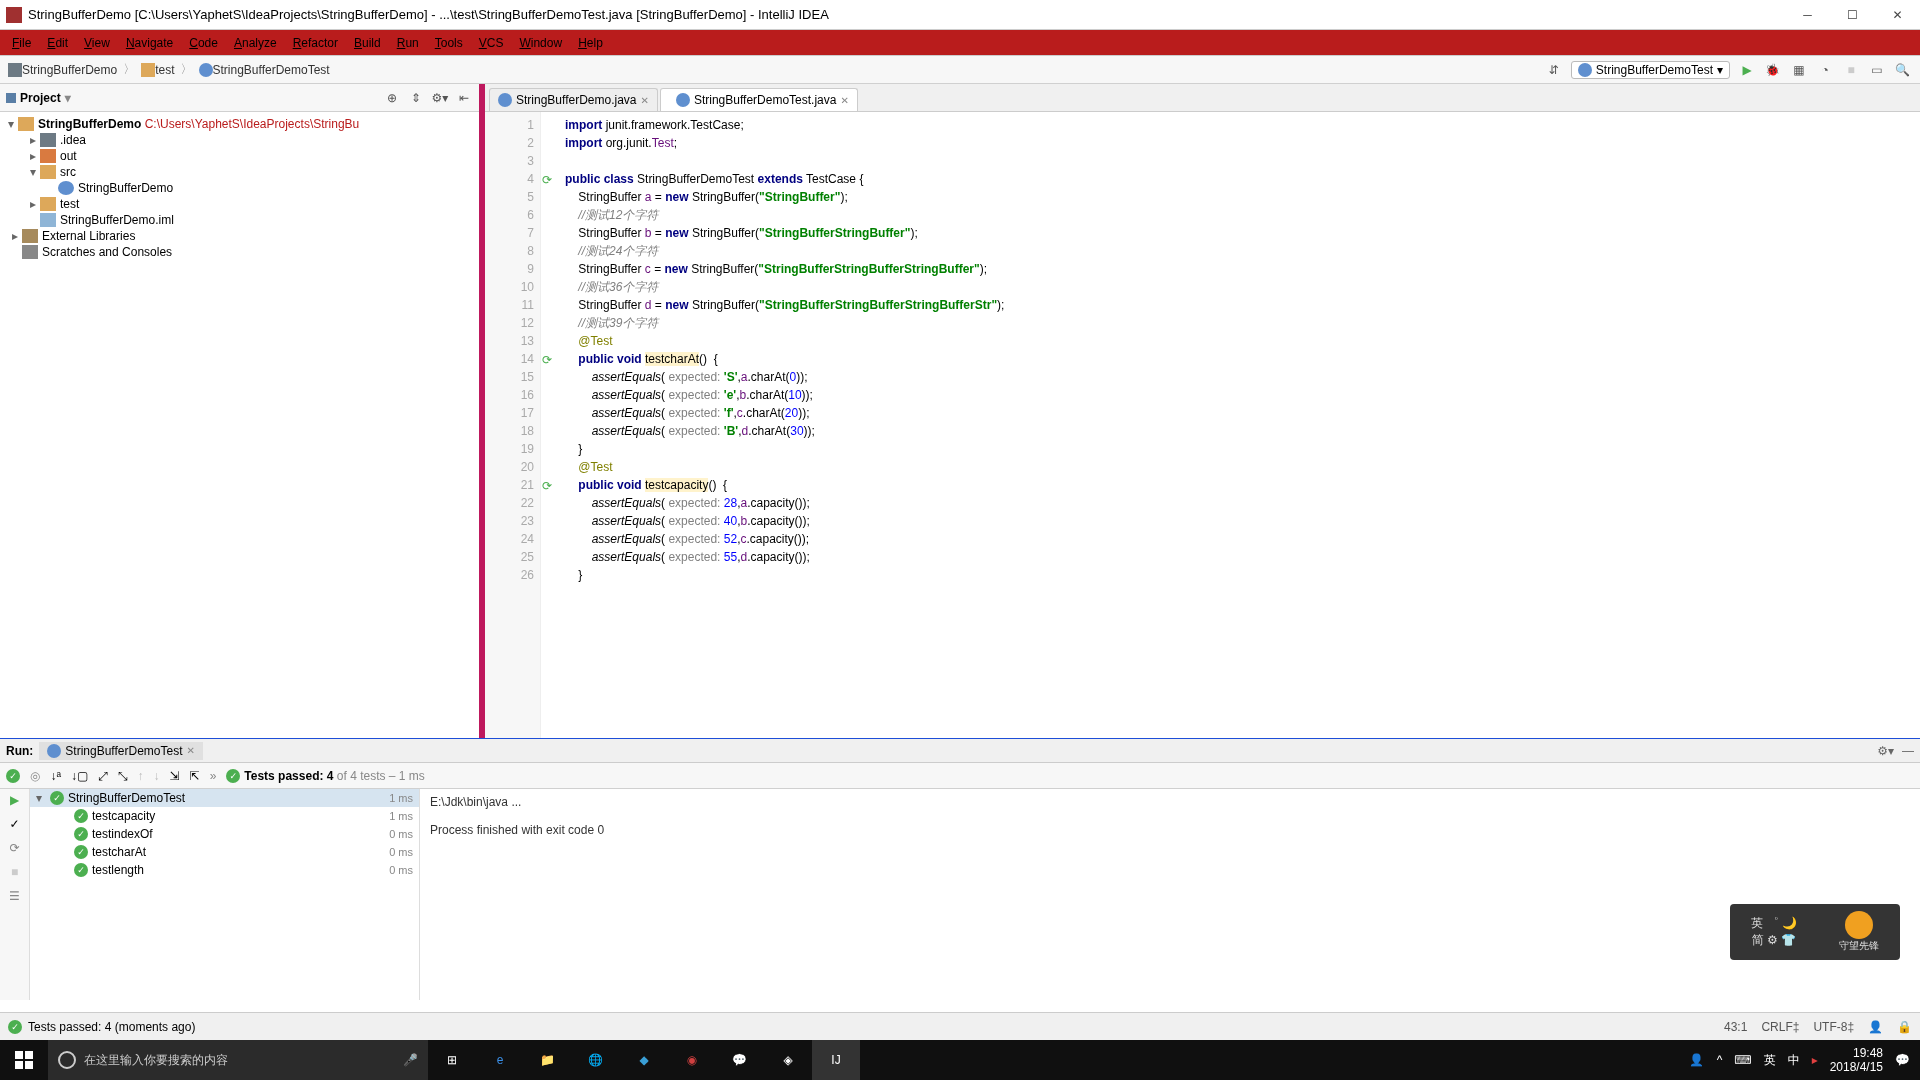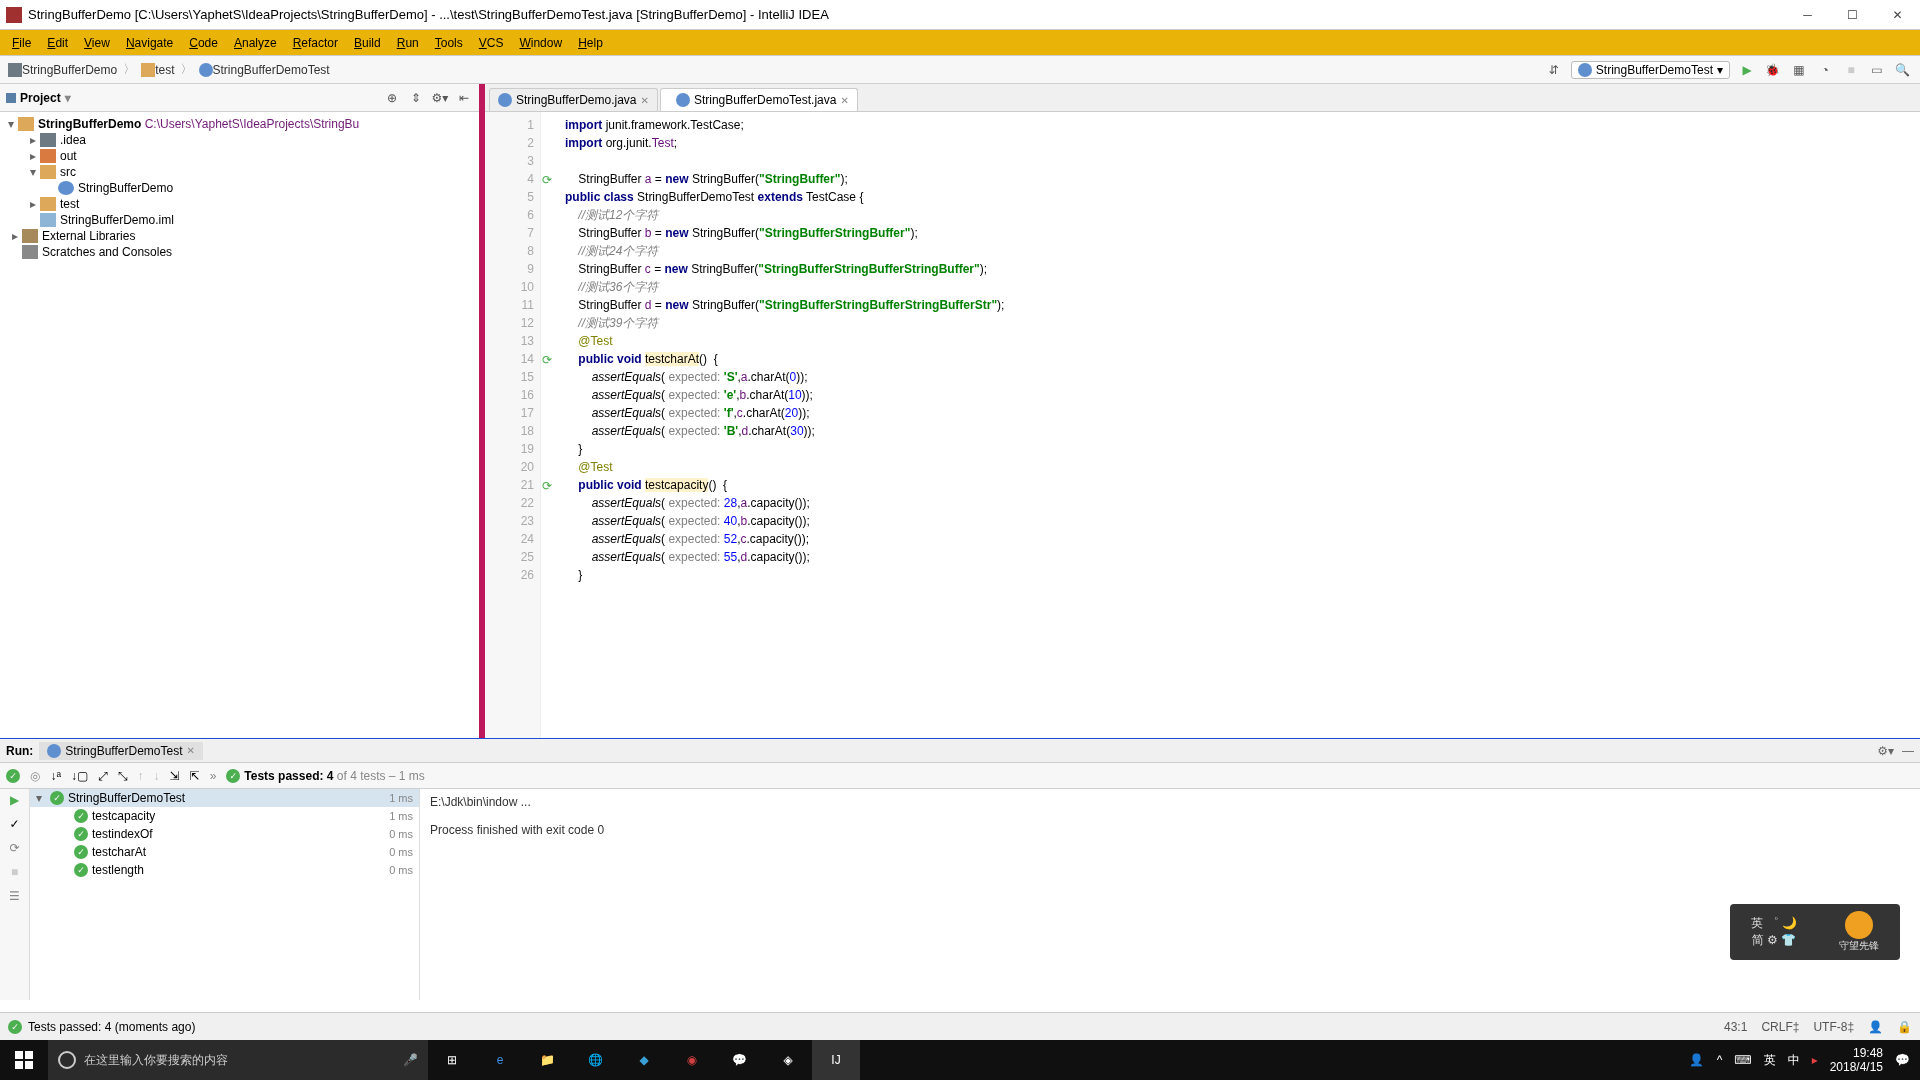--- a/index.html
+++ b/index.html
@@ -2,21 +2,21 @@
 <html><head>
 <meta charset="utf-8">
 <style>
 * { margin:0; padding:0; box-sizing:border-box; font-family:"Segoe UI",Arial,sans-serif; font-size:12px; }
 body { background:#fff; color:#000; overflow:hidden; height:1080px; width:1920px; }
 .titlebar { height:30px; background:#fff; display:flex; align-items:center; border-bottom:1px solid #ccc; }
 .titlebar .icon { width:16px; height:16px; margin:0 6px; background:#a03030; display:inline-block; }
 .titlebar .title { flex:1; font-size:13px; color:#000; }
 .titlebar .winbtns { display:flex; }
 .titlebar .winbtn { width:45px; height:30px; display:flex; align-items:center; justify-content:center; color:#444; }
-.menubar { height:26px; display:flex; align-items:center; padding:0 4px; background:#eab308; border-bottom:1px solid #ccc; }
+.menubar { height:26px; display:flex; align-items:center; padding:0 4px; background:#b91c1c; border-bottom:1px solid #ccc; }
 .menubar span { padding:0 8px; cursor:default; }
 .menubar span u { text-decoration:underline; }
 .navbar { height:28px; display:flex; align-items:center; background:#f7f7f7; border-bottom:1px solid #d0d0d0; padding:0 4px; }
 .navbar .crumbs { flex:1; display:flex; align-items:center; }
 .navbar .crumb { display:flex; align-items:center; padding:0 4px; color:#333; }
 .navbar .chev { color:#888; padding:0 2px; }
 .navbar .icons { display:flex; align-items:center; gap:8px; padding-right:4px; }
 .navbar .runconfig { background:#fff; border:1px solid #bbb; padding:1px 6px; border-radius:3px; display:flex; align-items:center; gap:4px; }
 .toolicon { width:18px; height:18px; display:flex; align-items:center; justify-content:center; color:#555; }
 .main { display:flex; height:calc(100% - 30px - 26px - 28px - 40px - 40px); }
@@ -29,21 +29,21 @@
 .tree .arrow { width:14px; text-align:center; color:#666; cursor:default; }
 .tree .nicon { width:16px; height:14px; margin-right:4px; display:inline-block; }
 .tree .folder { background:#dda85a; }
 .tree .darkfolder { background:#6d7a84; }
 .tree .out { background:#d97a40; }
 .tree .file { background:#8fb5d6; }
 .tree .javaC { background:#5f8fcf; border-radius:50%; }
 .tree .lib { background:#a68a5c; }
 .tree .scratch { background:#888; }
 .tree .lbl { color:#000; }
-.tree .path { color:#701a75; }
+.tree .path { color:#b91c1c; }
 .editor { flex:1; display:flex; flex-direction:column; }
 .tabs { height:28px; display:flex; align-items:flex-end; background:#f0f0f0; border-bottom:1px solid #ccc; padding-left:4px; }
 .tab { display:flex; align-items:center; padding:4px 8px; border:1px solid #ccc; border-bottom:none; background:#eee; margin-right:2px; border-radius:3px 3px 0 0; gap:4px; }
 .tab.active { background:#fff;padding-left:15px; }
 .tab .close { color:#888; font-size:10px; }
 .code { flex:1; display:flex; font-family:Consolas,monospace; font-size:13px; overflow:auto; background:#fff; }
 .gutter { width:56px; background:#f7f7f7; text-align:right; padding:4px 6px 0 0; color:#aaa; border-right:1px solid #eee; }
 .gutter div { height:18px; line-height:18px; position:relative; }
 .gmark { position:absolute; right:-18px; top:1px; width:14px; height:14px; }
 .codearea { flex:1; padding:4px 8px 0 24px; }
@@ -257,22 +257,22 @@
           <div>22</div>
           <div>23</div>
           <div>24</div>
           <div>25</div>
           <div>26</div>
         </div>
       <div class="codearea" id="codearea">
           <div class="line"><span class="kw">import</span> junit.framework.TestCase;</div>
           <div class="line"><span class="kw">import</span> org.junit.<span class="field">Test</span>;</div>
           <div class="line"></div>
+          <div class="line"><span class="kw">public class</span> StringBufferDemoTest <span class="kw">extends</span> TestCase {</div>
           <div class="line">    StringBuffer <span class="field">a</span> = <span class="kw">new</span> StringBuffer(<span class="str">"StringBuffer"</span>);</div>
-          <div class="line"><span class="kw">public class</span> StringBufferDemoTest <span class="kw">extends</span> TestCase {</div>
           <div class="line">    <span class="cmt">//测试12个字符</span></div>
           <div class="line">    StringBuffer <span class="field">b</span> = <span class="kw">new</span> StringBuffer(<span class="str">"StringBufferStringBuffer"</span>);</div>
           <div class="line">    <span class="cmt">//测试24个字符</span></div>
           <div class="line">    StringBuffer <span class="field">c</span> = <span class="kw">new</span> StringBuffer(<span class="str">"StringBufferStringBufferStringBuffer"</span>);</div>
           <div class="line">    <span class="cmt">//测试36个字符</span></div>
           <div class="line">    StringBuffer <span class="field">d</span> = <span class="kw">new</span> StringBuffer(<span class="str">"StringBufferStringBufferStringBufferStr"</span>);</div>
           <div class="line">    <span class="cmt">//测试39个字符</span></div>
           <div class="line">    <span class="ann">@Test</span></div>
           <div class="line">    <span class="kw">public void</span> <span class="mname">testcharAt</span>()  {</div>
           <div class="line">        <span style="font-style:italic">assertEquals</span>( <span class="param">expected:</span> <span class="str">'S'</span>,<span class="field">a</span>.charAt(<span class="num">0</span>));</div>
@@ -356,21 +356,21 @@
           <span class="time">0 ms</span>
         </div>
         <div class="row" style="padding-left: 30px;">
           <span class="arrow"></span>
           <span class="ok">✓</span>
           <span>testlength</span>
           <span class="time">0 ms</span>
         </div>
       </div>
     <div class="console" id="console">
-        <div>E:\Jdk\bin\indow ...</div>
+        <div>E:\Jdk\bin\java ...</div>
         <div>&nbsp;</div>
         <div>Process finished with exit code 0</div>
       </div>
   </div>
 </div>
 
 <div class="ime-float">
   <div style="text-align:center">
     <div>英 ゜ 🌙</div>
     <div>简 ⚙ 👕</div>

